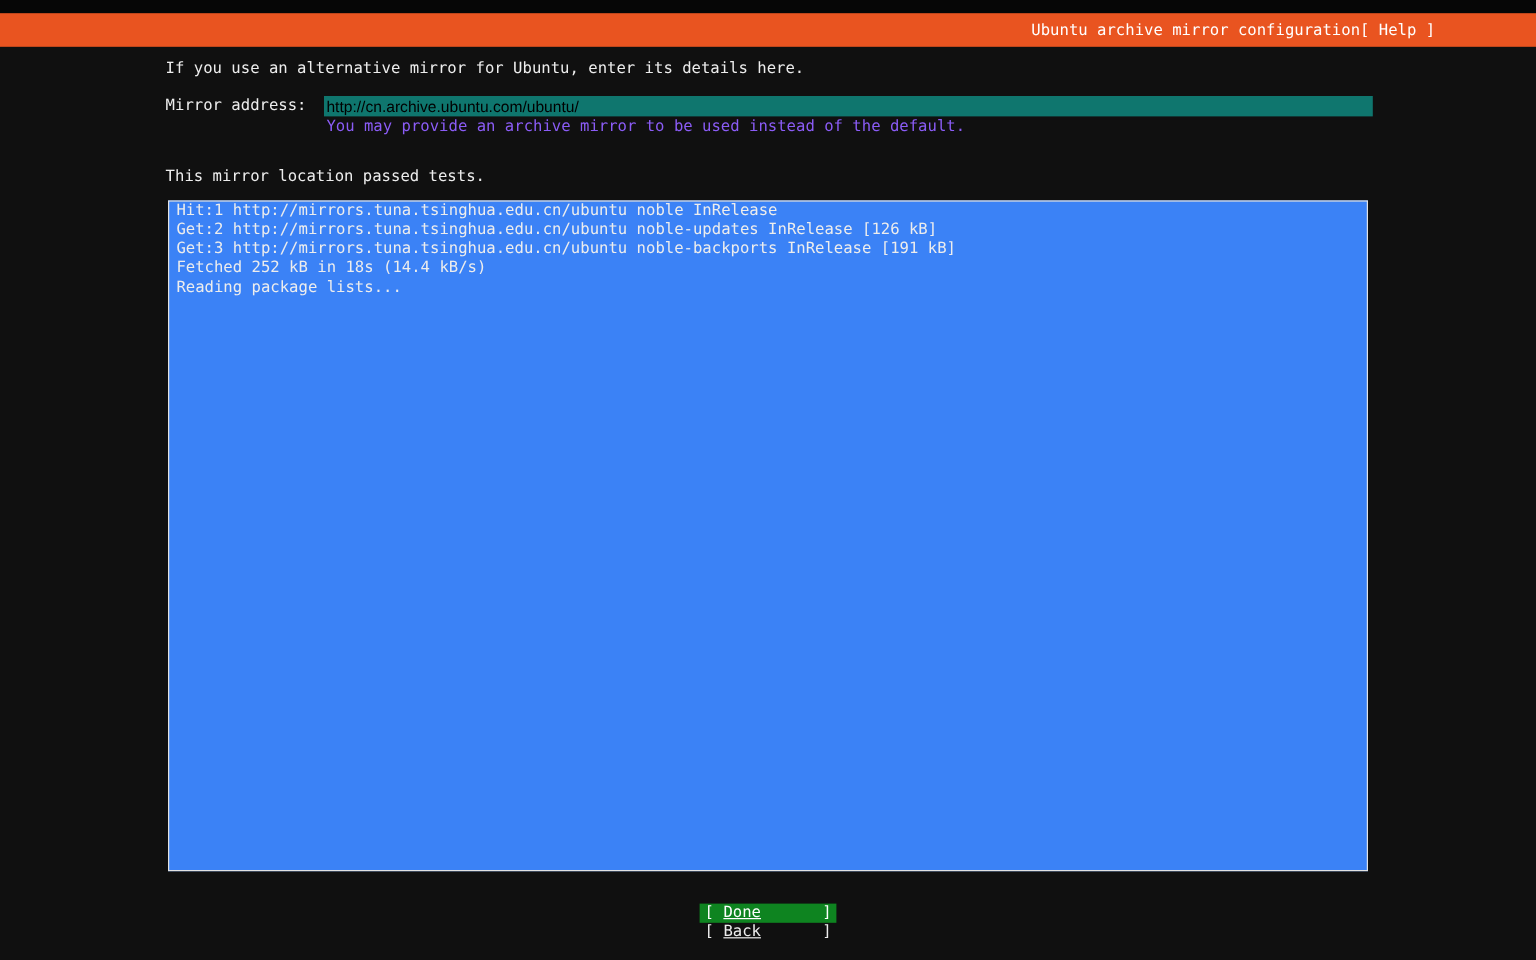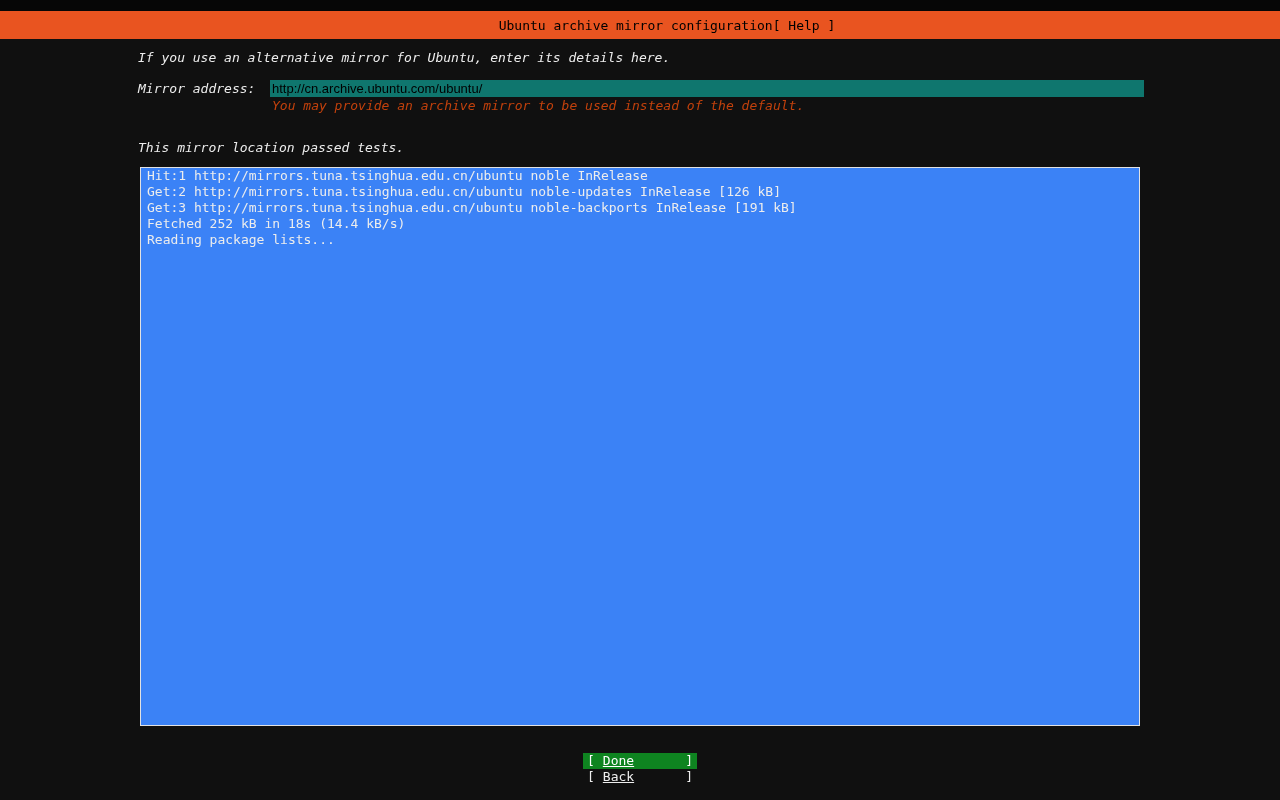--- a/index.html
+++ b/index.html
@@ -23,48 +23,48 @@
     width: 100%; height: 11px;
     background: #060606;
   }
   .titlebar {
     position: absolute;
     left: 0; top: 11px;
     width: 100%; height: 28px;
     background: #E95420;
     display: flex;
     align-items: center;
-    justify-content: center;
+    justify-content: flex-end;
     box-sizing: border-box;
     padding-left: 138px;
     padding-right: 84px;
-    color: #000000;
+    color: #ffffff;
   }
   .titlebar .title { white-space: pre; }
   .titlebar .help {
     white-space: pre;
     cursor: pointer;
   }
-  .line { position: absolute; white-space: pre; line-height: 16px; height: 16px; font-style: italic; }
+  .line { position: absolute; white-space: pre; line-height: 16px; height: 16px; }
   .intro  { left: 138px; top: 50px; }
   .mirror-label { left: 138px; top: 81px; text-align: center; }
   .mirror-input {
     position: absolute;
     left: 270px; top: 80px;
     width: 874px; height: 17px;
     background: #0f766e;
     color: #000000;
     border: none;
     outline: none;
     font-family: Liberation Sans, sans-serif;
     font-size: 13px;
     padding: 0 0 0 2px;
     box-sizing: border-box;
   }
-  .hint   { left: 272px; top: 98px; color: #c2410c; }
+  .hint   { left: 272px; top: 98px; color: #8b5cf6; }
   .status { left: 138px; top: 140px; }
   .logbox {
     position: absolute;
     left: 140px; top: 167px;
     width: 1000px; height: 559px;
     border: 1px solid #e2e2e2;
     box-sizing: border-box;
     padding: 0 6px;
     overflow: hidden;
     background: #3b82f6;

